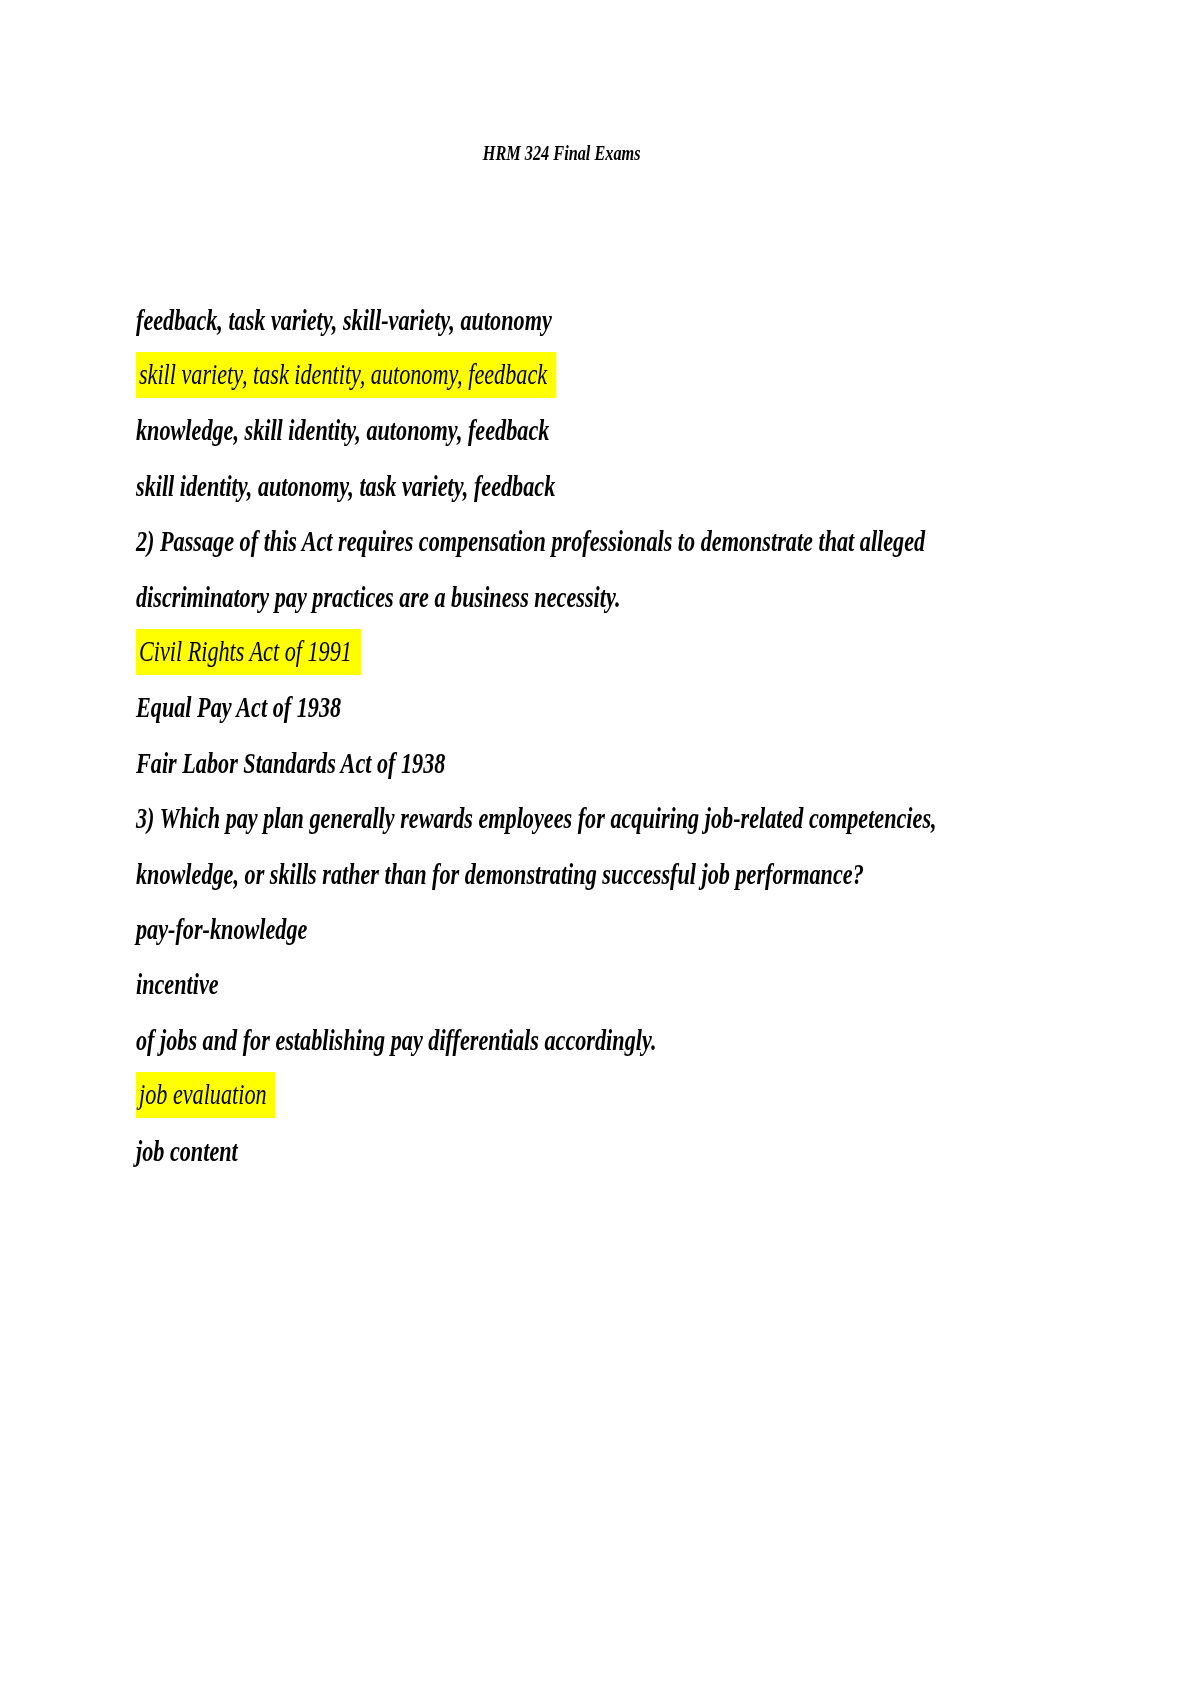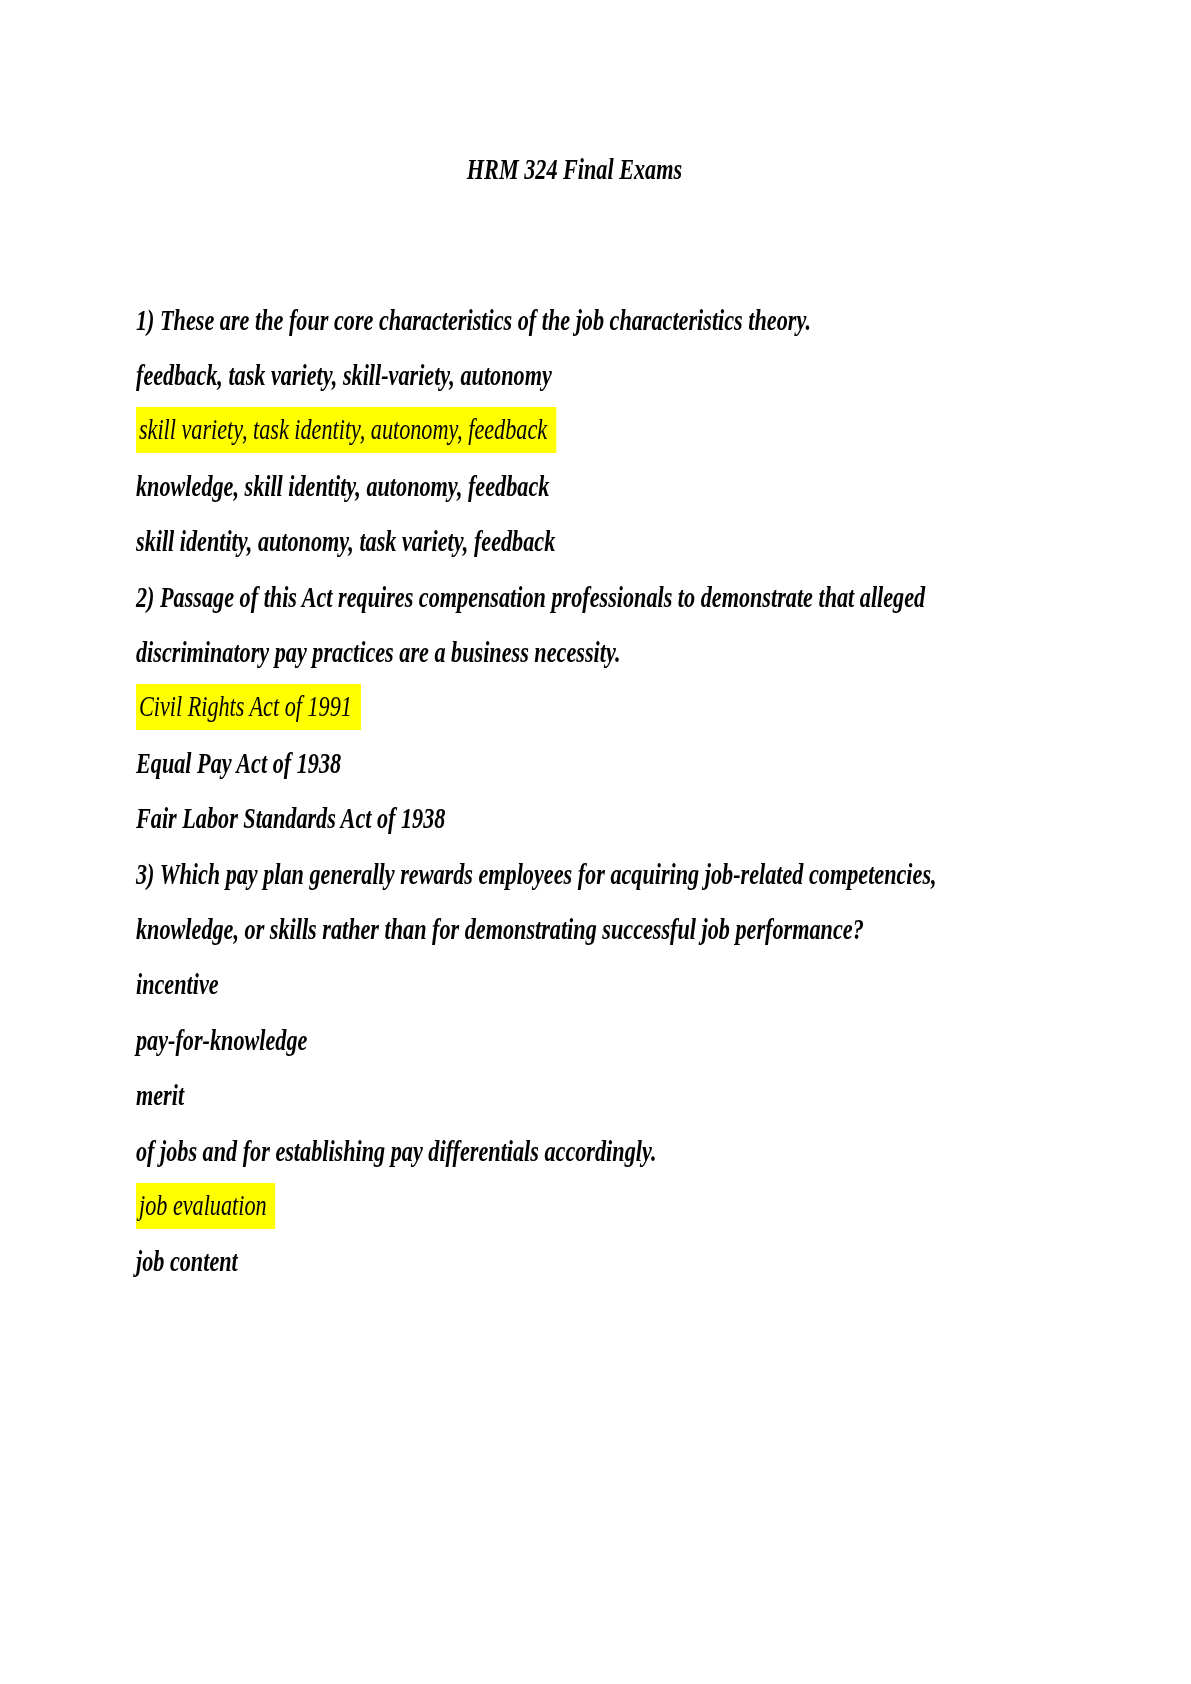--- a/index.html
+++ b/index.html
@@ -18,24 +18,24 @@
   .page {
     position: absolute;
     inset: 0;
   }
   .doc-title {
     position: absolute;
     top: 138px;
     left: 0;
     width: 1120px; 
     text-align: center;
-    font-size: 30px;
+    font-size: 22px;
     font-style: italic;
     font-weight: bold;
-    margin: 14px;
+    margin: 2px;
   }
   .doc-title .squeeze {
     display: inline-block;
     transform: scaleX(0.74);
     transform-origin: 50% 50%;
     white-space: nowrap;
   }
   .doc-body {
     position: absolute;
     top: 292px;
@@ -64,23 +64,20 @@
 </style>
 </head>
 <body>
 
 <div class="page">
   <h1 class="doc-title">
     <span class="squeeze">HRM 324 Final Exams</span>
   </h1>
   <main class="doc-body">
       <div class="doc-line">
-        <span class="line-text">1) These are the four core characteristics of the job characteristics theory.</span>
-      </div>
-      <div class="doc-line">
         <span class="line-text">feedback, task variety, skill-variety, autonomy</span>
       </div>
       <div class="doc-line">
         <span class="line-text hl">skill variety, task identity, autonomy, feedback</span>
       </div>
       <div class="doc-line">
         <span class="line-text">knowledge, skill identity, autonomy, feedback</span>
       </div>
       <div class="doc-line">
         <span class="line-text">skill identity, autonomy, task variety, feedback</span>
@@ -100,27 +97,24 @@
       <div class="doc-line">
         <span class="line-text">Fair Labor Standards Act of 1938</span>
       </div>
       <div class="doc-line">
         <span class="line-text">3) Which pay plan generally rewards employees for acquiring job-related competencies,</span>
       </div>
       <div class="doc-line">
         <span class="line-text">knowledge, or skills rather than for demonstrating successful job performance?</span>
       </div>
       <div class="doc-line">
-        <span class="line-text">incentive</span>
-      </div>
-      <div class="doc-line">
         <span class="line-text">pay-for-knowledge</span>
       </div>
       <div class="doc-line">
-        <span class="line-text">merit</span>
+        <span class="line-text">incentive</span>
       </div>
       <div class="doc-line">
         <span class="line-text">of jobs and for establishing pay differentials accordingly.</span>
       </div>
       <div class="doc-line">
         <span class="line-text hl">job evaluation</span>
       </div>
       <div class="doc-line">
         <span class="line-text">job content</span>
       </div>

